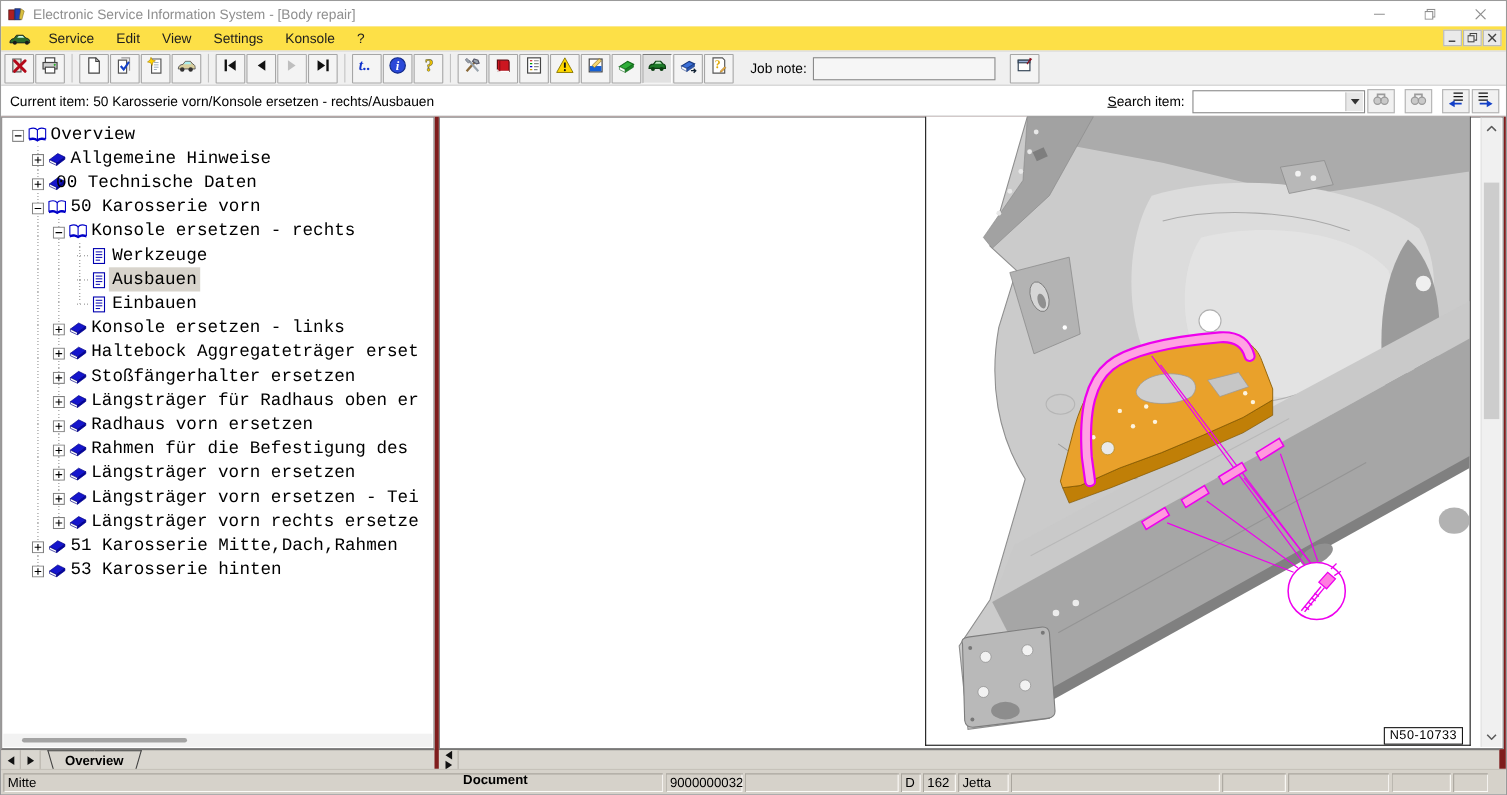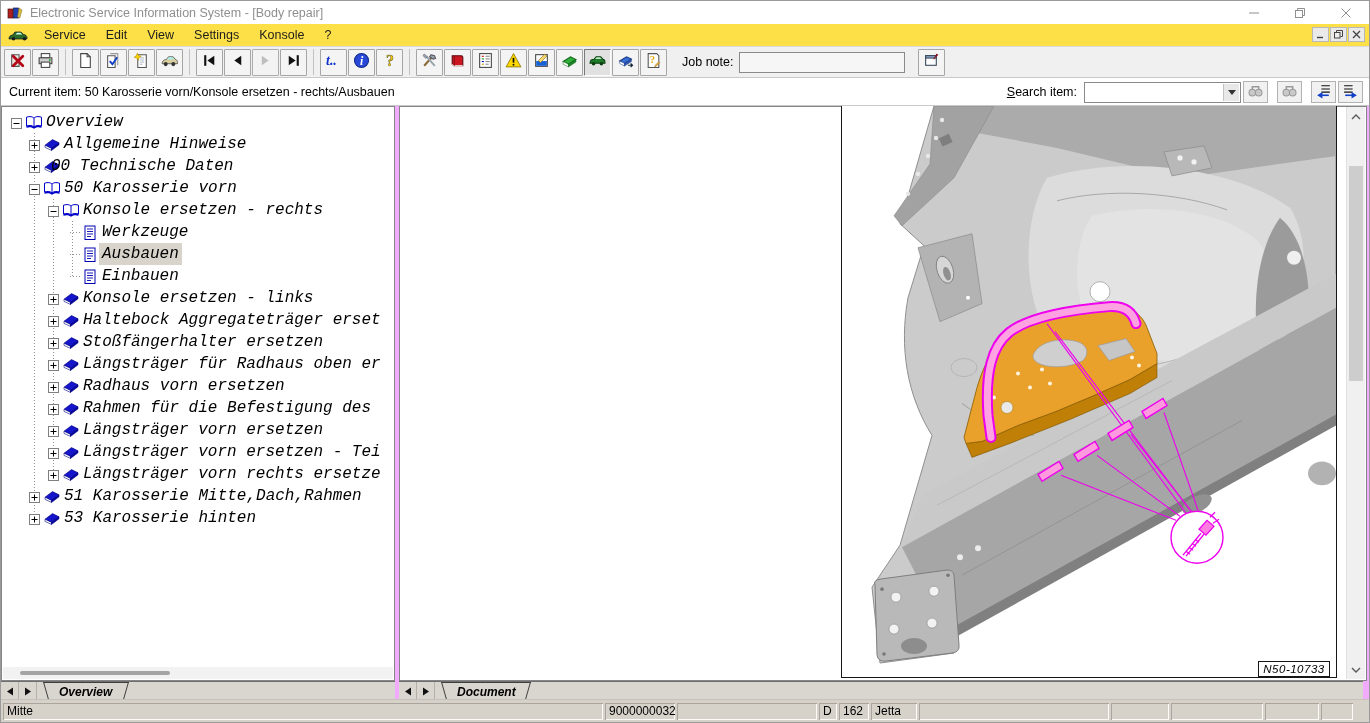--- a/index.html
+++ b/index.html
@@ -40,37 +40,37 @@
   .search-label::first-letter { text-decoration:underline; }
   .combo { position:relative; width:157px; height:21px; border:1px solid #8a8a8a; background:#fff; }
   .combo input { position:absolute; inset:0 18px 0 0; border:none; outline:none; font-size:12px; padding:0 3px; background:transparent; }
   .combo-btn { position:absolute; right:1px; top:1px; bottom:1px; width:16px; background:#e8e8e8; border-left:1px solid #c2c2c2;
     display:flex; align-items:center; justify-content:center; }
   .combo-arrow { width:0; height:0; border-left:4px solid transparent; border-right:4px solid transparent; border-top:5px solid #333; }
   .sbtn { width:25px; height:22px; border:1px solid #b2b2b2; background:#f1f1f1; display:flex; align-items:center; justify-content:center; margin-left:2px; }
   .sbtn svg { width:17px; height:17px; }
   .sbtn.gapL { margin-left:9px; }
   
-  .main { position:absolute; left:0; top:105px; right:0; bottom:23px; background:#f0abfc;font-style:italic; }
+  .main { position:absolute; left:0; top:105px; right:0; bottom:23px; background:#7f1d1d; }
   .treepane { position:absolute; left:0; top:0; width:394px; height:575px; background:#fff; border:1px solid #858585; }
   .treecontent { position:absolute; left:1px; right:1px; top:0; bottom:14px; overflow:hidden;
     font-family:"Liberation Mono", monospace; font-size:16px; }
   .treerow { position:absolute; left:0; right:0; height:22px; }
   .treelabel { position:absolute; top:0; line-height:22px; white-space:nowrap; padding:0 3px; }
   .treelabel.sel { background:#d8d4cc; }
   .expander { position:absolute; top:5px; width:11px; height:11px; }
   .nodeicon { position:absolute; top:4px; }
   .vguide { position:absolute; width:1px; background-image:repeating-linear-gradient(to bottom,#919191 0 1px,transparent 1px 3px); }
   .leafstub { position:absolute; left:67px; width:12px; top:11px; height:1px;
     background-image:repeating-linear-gradient(to right,#919191 0 1px,transparent 1px 3px); }
   .hscroll { position:absolute; left:1px; right:1px; bottom:1px; height:12px; background:#f2f2f2; }
   .hthumb { position:absolute; left:17px; top:4px; width:150px; height:4px; background:#a3a3a3; border-radius:2px; }
   .tabrow { position:absolute; top:575px; height:20px; background:#d9d6cf; border-top:1px solid #6f6f6f; display:flex; align-items:stretch; }
   .tabrow.left { left:0; width:394px; }
-  .tabrow.right { left:398px; width:964px; }
+  .tabrow.right { left:398px; width:964px;flex-direction:column; }
   .tabarrow { width:18px; border-right:1px solid #b5b1a9; display:flex; align-items:center; justify-content:center; background:#d9d6cf; }
   .tabarrow svg { width:8px; height:9px; }
   .tab { position:relative; height:20px; margin-left:6px; }
   .tab .tbgL, .tab .tbgR { position:absolute; top:0; bottom:1px; background:#d9d6cf; border-top:1px solid #3f3f3f; }
   .tab .tbgL { left:0; right:50%; border-left:1px solid #3f3f3f; transform:skewX(16deg); transform-origin:0 0; }
   .tab .tbgR { left:50%; right:0; border-right:1px solid #3f3f3f; transform:skewX(-16deg); transform-origin:0 0; }
   .tab .lbl { position:relative; z-index:1; font-weight:bold; font-size:12px; line-height:19px; padding:0 16px; white-space:nowrap; }
   .docpane { position:absolute; left:398px; top:0; width:968px; height:575px; background:#fff; border:1px solid #858585; }
   .figure { position:absolute; left:441px; top:-1px; width:496px; height:572px; background:#fff;
     border-left:1px solid #161616; border-right:1px solid #161616; border-bottom:1px solid #161616; }

